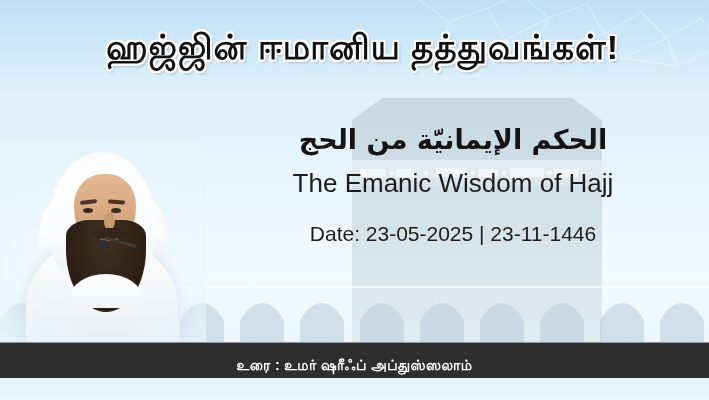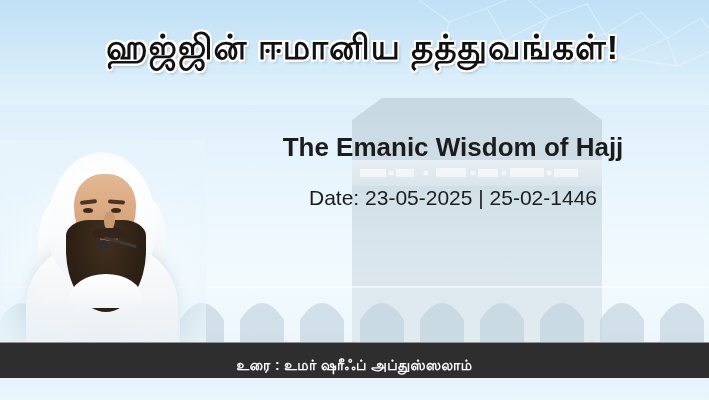--- a/index.html
+++ b/index.html
@@ -145,21 +145,21 @@
     text-align:center;color:#1b1b1b;
   }
   .arabic{
     direction:rtl;
     font-family:"DejaVu Sans","Liberation Sans",sans-serif;
     font-size:27px;font-weight:600;line-height:1.32;
     color:#141414;
   }
   .english{
     margin-top:10px;
-    font-size:26px;line-height:1.2;color:#1c1c1c;font-weight:bold;
+    font-size:26px;line-height:1.2;color:#1c1c1c;
   }
   .date{
     margin-top:22px;
     font-size:21px;line-height:1.25;color:#1c1c1c;
   }
   .place{
     margin-top:5px;
     font-size:21px;line-height:1.3;color:#1c1c1c;
   }
 
@@ -284,22 +284,23 @@
     <div class="sp-mustache"></div>
     <div class="sp-mic-boom"></div>
     <div class="sp-mic-tip"></div>
     <div class="sp-collar"></div>
     <div class="sp-fade"></div>
   </div>
 
   <div class="title">ஹஜ்ஜின் ஈமானிய தத்துவங்கள்!</div>
 
   <div class="textblock">
+    <div class="arabic">الحكم الإيمانيّة من الحج</div>
     <div class="english">The Emanic Wisdom of Hajj</div>
-    <div class="date">Date: 23-05-2025 | 25-02-1446</div>
+    <div class="date">Date: 23-05-2025 | 23-11-1446</div>
   </div>
 
   <div class="bottombar">
     <span>உரை : உமர் ஷரீஃப் அப்துஸ்ஸலாம்</span>
   </div>
   <div class="bottomstrip"></div>
 
 </div>
 
 </body></html>

